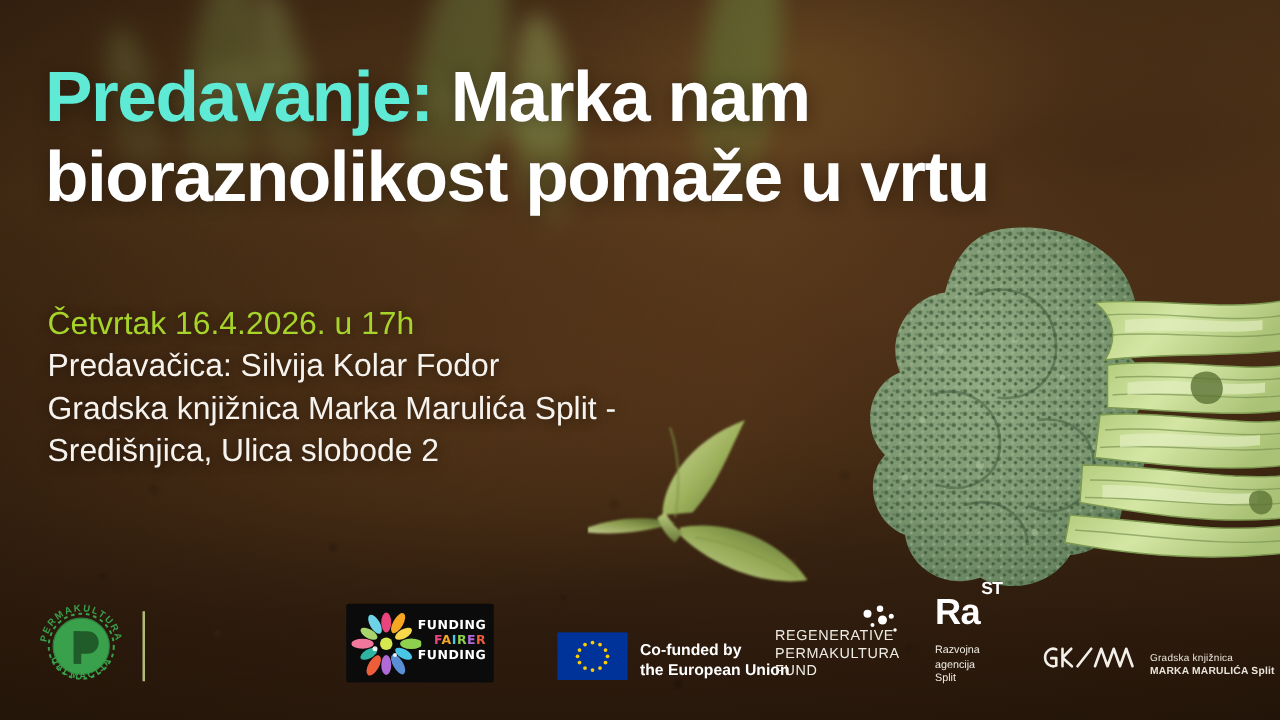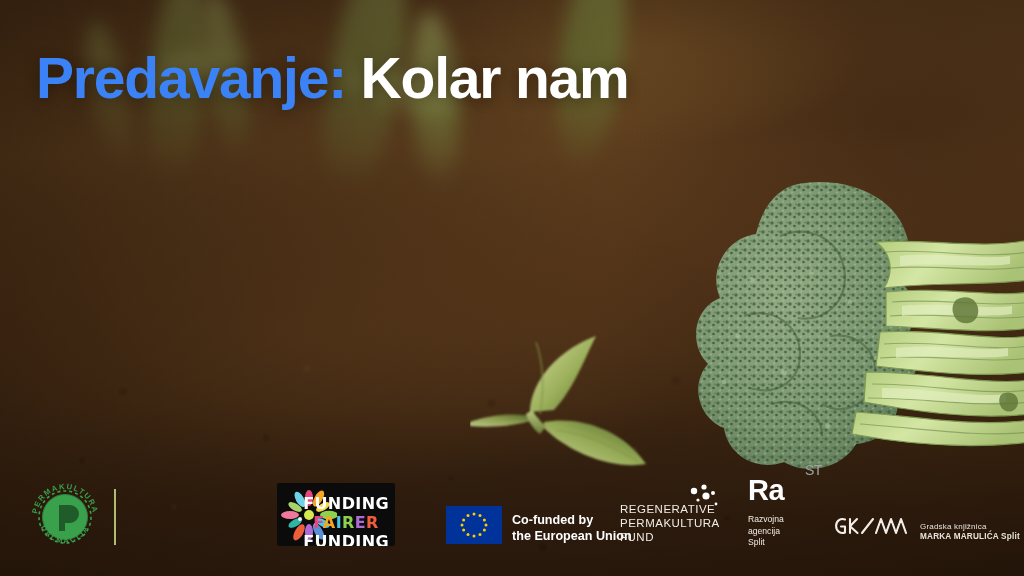--- a/index.html
+++ b/index.html
@@ -97,21 +97,21 @@
     position: absolute;
     left: 36px; top: 46px;
     width: 980px;
     font-size: 57px;
     line-height: 1.13;
     font-weight: 700;
     letter-spacing: -1.2px;
     color: #ffffff;
     text-shadow: 0 2px 14px rgba(20,10,4,.45);
   }
-  .title .hl { color: #3b82f6; }
+  .title .hl { color: #5eead4; }
 
   .details {
     position: absolute;
     left: 38px; top: 243px;
     font-size: 25.5px;
     line-height: 1.33;
     color: #f6f3ee;
     font-weight: 400;
     text-shadow: 0 1px 9px rgba(20,10,4,.55);
   }
@@ -134,22 +134,22 @@
   }
 
   
   #logo-fff {
     left: 277px; bottom: 30px;
     width: 118px; height: 63px; background: #0b0b0b;
     border-radius: 2px; overflow: hidden;
   }
   #logo-fff .fff-text {
     position: absolute; right: 6px; top: 12px;
-    font-size: 16px; font-weight: 700; line-height: 1.18;
-    letter-spacing: .4px; color: #fff; text-align: center;
+    font-size: 10px; font-weight: 700; line-height: 1.18;
+    letter-spacing: .4px; color: #fff; text-align: right;
     font-family: "DejaVu Sans", sans-serif;
   }
   #logo-fff .fff-text .c1 { color:#e8457f } #logo-fff .fff-text .c2 { color:#f5a623 }
   #logo-fff .fff-text .c3 { color:#49c6e5 } #logo-fff .fff-text .c4 { color:#8ed14f }
   #logo-fff .fff-text .c5 { color:#b06ad6 } #logo-fff .fff-text .c6 { color:#ef5e3a }
 
   
   #logo-eu { left: 446px; bottom: 32px; align-items: flex-end; }
   #logo-eu .eu-flag { width: 56px; height: 38px; background: #003399; margin-right: 10px; }
   #logo-eu .eu-text {
@@ -158,21 +158,21 @@
 
   
   #logo-rcf { left: 620px; bottom: 32px; }
   #logo-rcf .rcf-text {
     font-size: 11.5px; line-height: 1.22; color: #efece6; letter-spacing: .5px;
   }
 
   
   #logo-rast { left: 748px; bottom: 28px; }
   #logo-rast .rast-main { position: relative; font-size: 29px; font-weight: 700; color:#fff; line-height:.95; letter-spacing:-.5px;}
-  #logo-rast .rast-sup { position: absolute; left: 37px; top: -13px; font-size: 14px; font-weight: 400; color:#a3a3a3;margin-left:20px; }
+  #logo-rast .rast-sup { position: absolute; left: 37px; top: -13px; font-size: 14px; font-weight: 700; color:#ffffff; }
   #logo-rast .rast-sub { font-size: 8.6px; line-height: 1.3; color:#f0ece5; margin-top: 10px; }
 
   
   #logo-gkmm { left: 832px; bottom: 34px; }
   #logo-gkmm .gk-text { font-size: 8px; line-height: 1.25; color: #e9e4da; margin-left: 8px; letter-spacing:.2px;margin-top:11px;}
   #logo-gkmm .gk-text .b { font-weight: 700; font-size: 8.2px; }
 </style>
 </head>
 <body>
 
@@ -299,24 +299,31 @@
 
       <g fill="#5d7436" opacity=".8">
         <path d="M276 124 C 286 118, 296 122, 298 132 C 300 144, 290 150, 280 146 C 272 142, 270 130, 276 124 Z"></path>
         <path d="M322 218 C 330 214, 338 218, 338 226 C 338 234, 330 238, 324 234 C 318 230, 318 221, 322 218 Z"></path>
       </g>
     </g>
   </svg>
 
   <div class="title">
     <div>
-      <span class="hl">Predavanje:</span><span> Kolar nam</span>
-    </div>
+      <span class="hl">Predavanje:</span><span> Marka nam</span>
+    </div>
+    <div>bioraznolikost pomaže u vrtu</div>
   </div>
 
+  <div class="details">
+    <span class="date l">Četvrtak 16.4.2026. u 17h</span>
+    <span class="l">Predavačica: Silvija Kolar Fodor</span>
+    <span class="l">Gradska knjižnica Marka Marulića Split -</span>
+    <span class="l">Središnjica, Ulica slobode 2</span>
+  </div>
 
   <div id="logos">
 
     <div class="logo" id="logo-permakultura">
       <svg width="74" height="74" viewBox="0 0 74 74">
         <defs>
           <path id="arcTop" d="M 9 37 A 28 28 0 0 1 65 37"></path>
           <path id="arcBot" d="M 11 37 A 26 26 0 0 0 63 37"></path>
         </defs>
         <circle cx="37" cy="37" r="22.5" fill="#39a14c"></circle>

